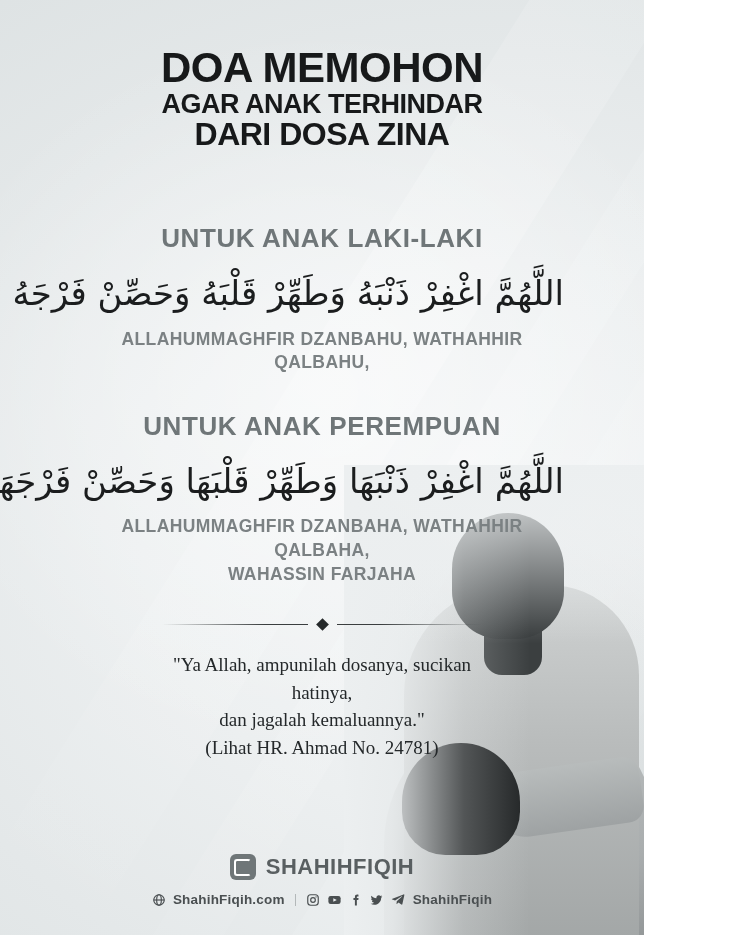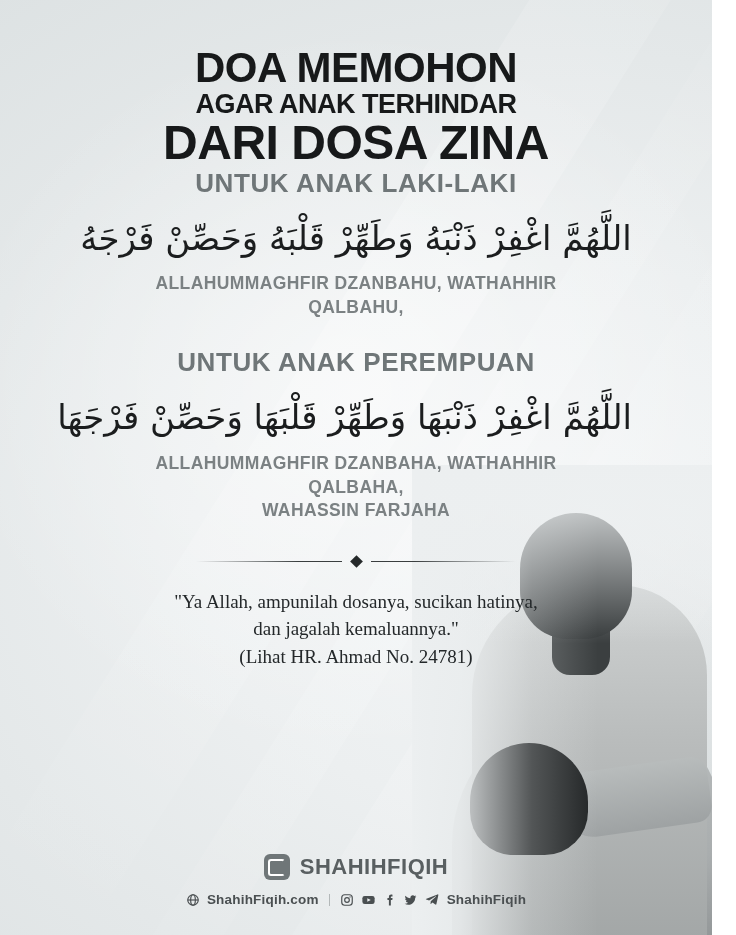--- a/index.html
+++ b/index.html
@@ -9,21 +9,21 @@
   body {
     width: 736px;
     height: 935px;
     font-family: "Liberation Sans", sans-serif;
     background: #ffffff;
     overflow: hidden;
   }
 
   .poster {
     position: relative;
-    width: 712px;
+    width: 644px;
     height: 935px;
     background:
       radial-gradient(ellipse 900px 700px at 78% 58%, #f3f5f6 0%, #eceff0 40%, #e4e8e9 70%, #dde2e3 100%),
       linear-gradient(135deg, #f6f8f8 0%, #eef1f2 45%, #e3e8e9 100%);
     overflow: hidden;
   }
 
   
   .streak {
     position: absolute;
@@ -138,34 +138,34 @@
     letter-spacing: -0.5px;
     color: #17191a;
     margin: 0 0 0 0;
     text-transform: uppercase;
   }
   .title .line {
     display: block;
   }
   .title .line1 { font-size: 42px; }
   .title .line2 { font-size: 27px; }
-  .title .line3 { font-size: 48px; }
+  .title .line3 { font-size: 32px; }
 
   .section {
     margin-top: 0;
   }
   .section-heading {
     font-weight: 800;
     font-size: 26px;
     letter-spacing: 0.6px;
     color: #6f7678;
     text-transform: uppercase;
   }
-  .sec1 .section-heading { }
-  .sec2 .section-heading { margin-top: 28px; text-align: center; }
+  .sec1 .section-heading { margin-top: 72px; }
+  .sec2 .section-heading { margin-top: 36px; text-align: center; }
 
   .arabic {
     direction: rtl;
     font-family: "DejaVu Sans", "Liberation Serif", serif;
     font-size: 34px;
     line-height: 1.75;
     color: #1b1d1e;
     margin-top: 10px;
     padding: 0 40px;
     white-space: nowrap;

